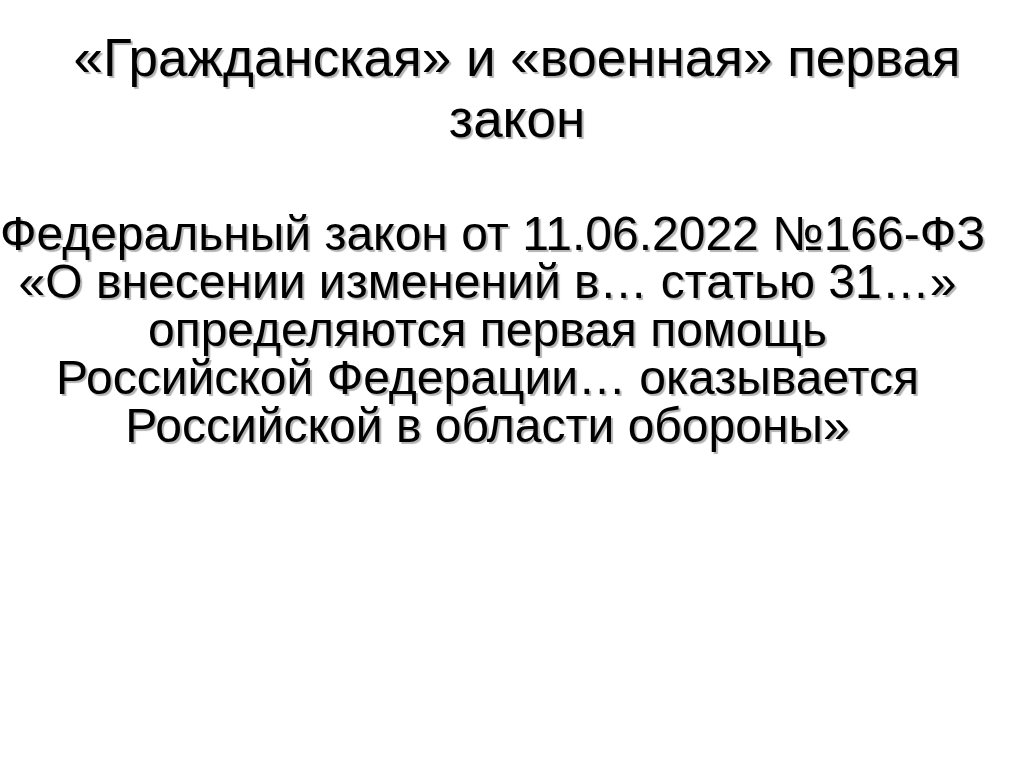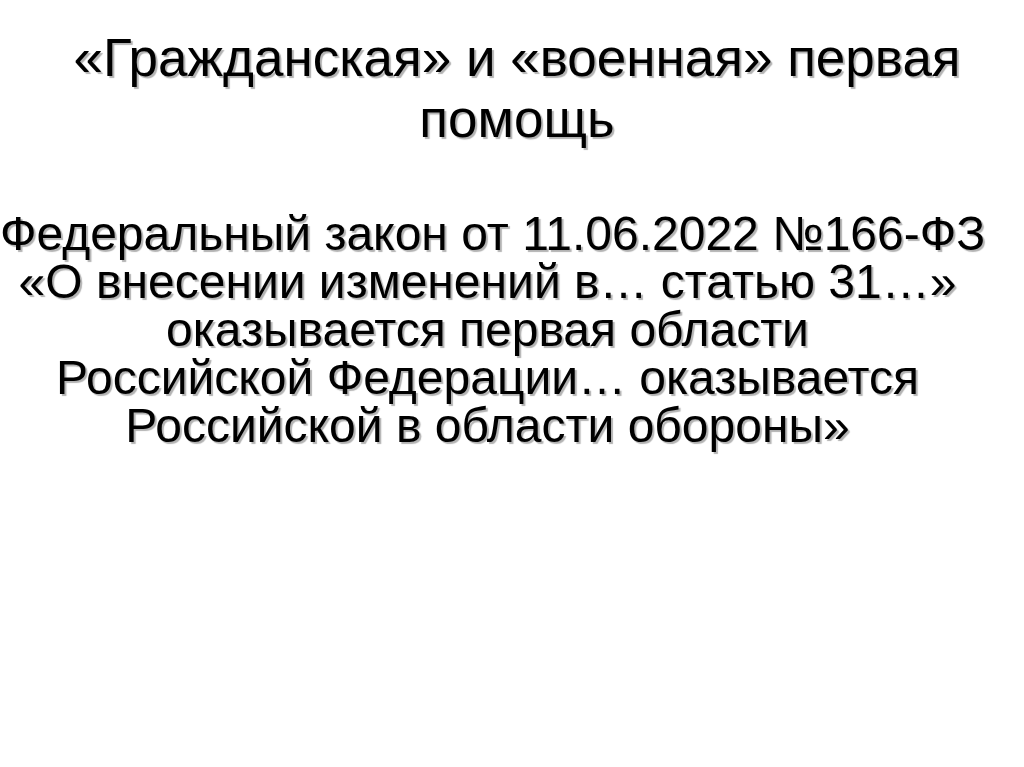--- a/index.html
+++ b/index.html
@@ -48,24 +48,24 @@
     vertical-align: baseline;
   }
 </style>
 </head>
 <body>
 
 <div class="slide">
 
   <h1 class="title">
     <div class="title-line">«Гражданская» и «военная» первая</div>
-    <div class="title-line">помощь</div>
+    <div class="title-line">закон</div>
   </h1>
 
   <div class="body-text">
     <div class="body-line">Федеральный закон от 11.06.2022 №166-ФЗ</div>
     <div class="body-line">«О внесении изменений в… статью 31…»</div>
-    <div class="body-line">оказывается первая области</div>
+    <div class="body-line">определяются первая помощь</div>
     <div class="body-line">Российской Федерации… оказывается</div>
     <div class="body-line">Российской в области обороны»</div>
   </div>
 
 </div>
 
 </body></html>

